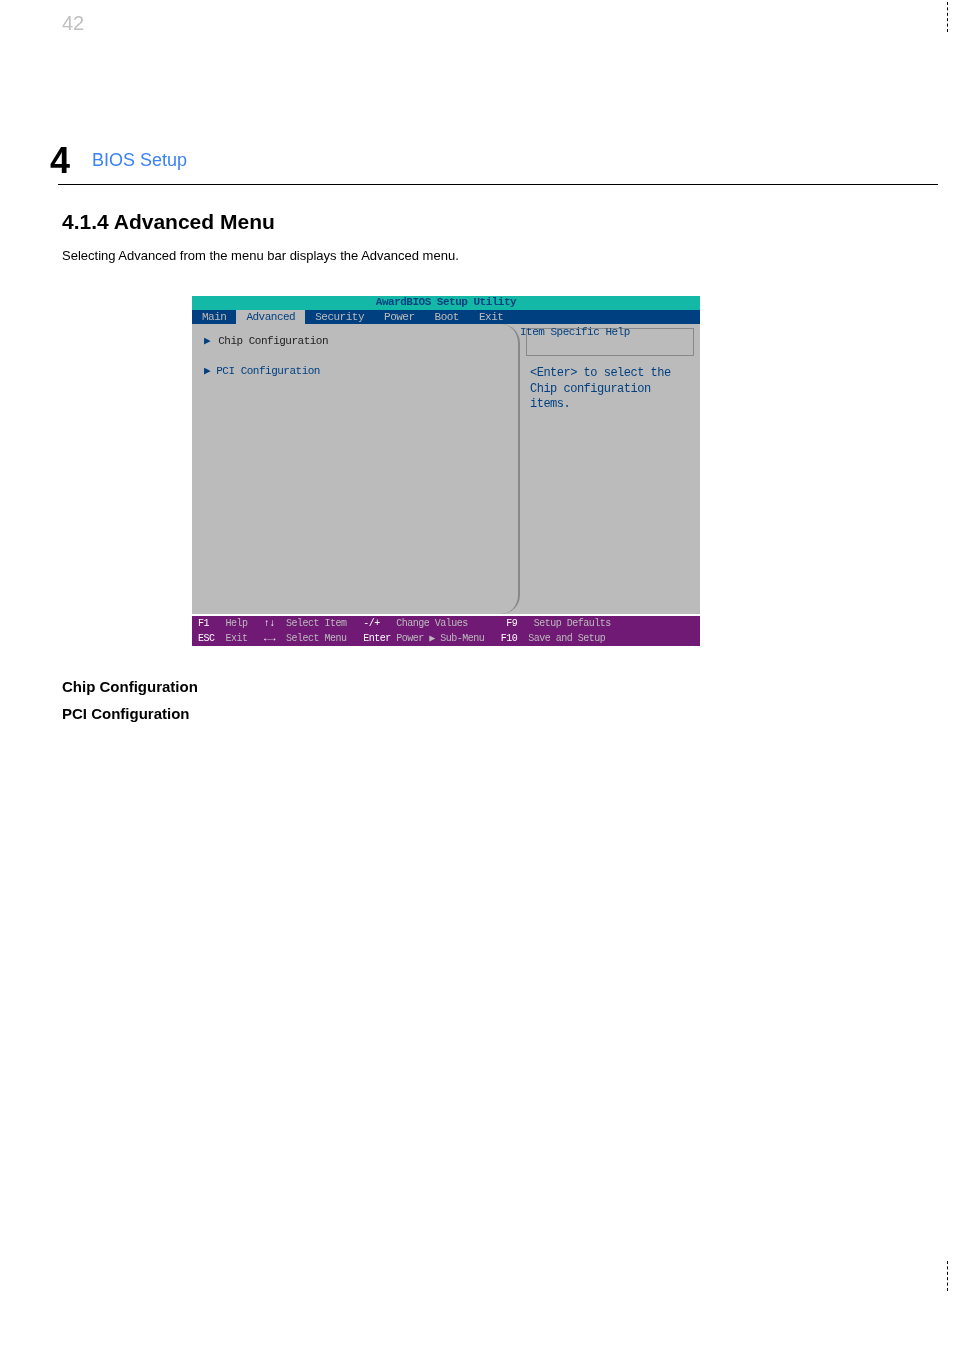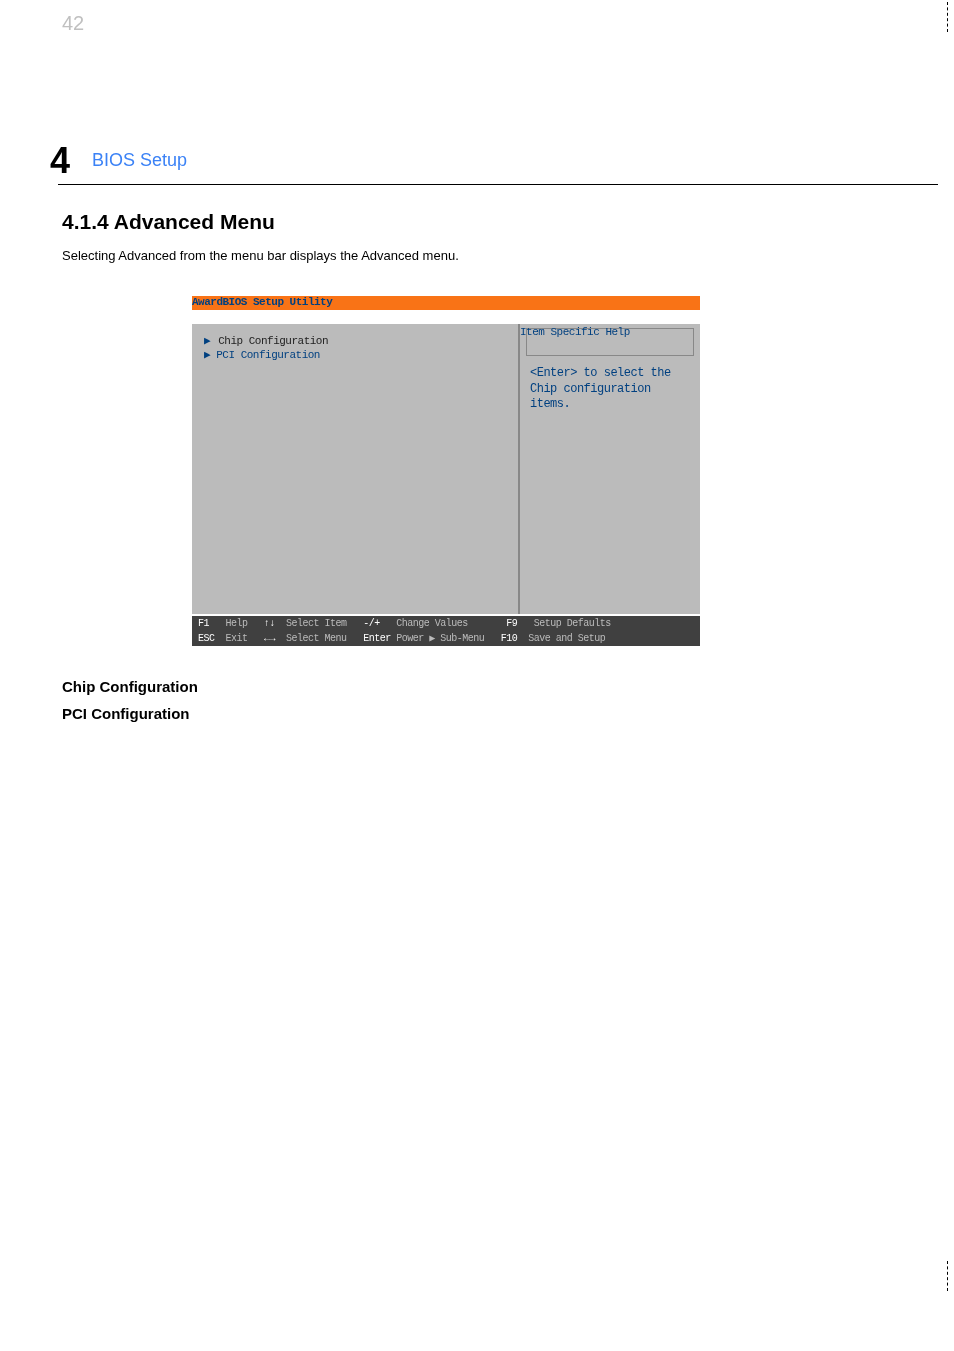--- a/index.html
+++ b/index.html
@@ -48,58 +48,59 @@
     position: absolute; top: 246px; left: 62px; width: 810px; line-height: 1.5;
   }
   .bios-box {
     position: absolute; top: 296px; left: 192px; width: 508px; height: 350px;
     font-family: "Courier New", monospace;
     font-size: 11px;
     letter-spacing: -0.5px;
   }
   .bios-title {
     position: absolute; top: 0; left: 0; width: 100%; height: 14px;
-    background: #f97316; text-align: left; color: #004080; font-weight: bold;
+    background: #14b8a6; text-align: center; color: #004080; font-weight: bold;
   }
   .bios-menu {
     position: absolute; top: 14px; left: 0; width: 100%; height: 14px;
     background: #004080; color: #bbb;
   }
   .bios-tab {
     display: inline-block; padding: 0 10px; height: 14px; line-height: 14px;
   }
   .bios-tab.active { background: #bbb; color: #004080; }
   .bios-body {
     position: absolute; top: 28px; left: 0; width: 100%; height: 290px;
     background: #bbb;
   }
   .bios-left {
     position: absolute; top: 0; left: 0; width: 326px; height: 290px;
     border-right: 2px solid #888;
+    border-radius: 19px;
   }
   .bios-right {
     position: absolute; top: 0; right: 0; width: 180px; height: 290px;
   }
   .bios-right-inner {
     margin: 4px 6px; border: 1px solid #888; height: 28px; box-sizing: border-box;
   }
   .bios-right-label {
     position: absolute; top: 2px; left: 0; width: 100%; text-align: left; color: #004080;
   }
   .bios-right-help {
     position: absolute; top: 42px; left: 10px; width: 160px; color: #004080; font-size: 12px; line-height: 1.3;
   }
   .bios-items {
     position: absolute; top: 10px; left: 12px; color: #222;
   }
   .bios-item-line { height: 14px; line-height: 14px; }
   .arrow { color: #004080; }
   .bios-footer {
     position: absolute; bottom: 0; left: 0; width: 100%; height: 30px;
-    background: #404040; color: #fff; font-size: 10px;
+    background: #701a75; color: #fff; font-size: 10px;
   }
   .bios-footer-line { height: 15px; line-height: 15px; padding-left: 6px; white-space: pre; }
   .bios-footer .key { color: #fff; }
   .bios-footer .lbl { color: #bbb; }
   .after-bios {
     position: absolute; top: 668px; left: 62px; width: 810px;
   }
   .sub-head {
     font-size: 15px; font-weight: bold; margin-top: 10px;
   }
@@ -115,28 +116,31 @@
 <div class="page-num">42</div>
 <div class="chapter-num">4</div>
 <div class="chapter-title">BIOS Setup</div>
 <div class="hr-top"></div>
 
 <div class="section-title">4.1.4  Advanced Menu</div>
 <div class="body-text-1">Selecting Advanced from the menu bar displays the Advanced menu.</div>
 
 <div class="bios-box">
   <div class="bios-title">AwardBIOS Setup Utility</div>
+  <div class="bios-menu">
+    <span class="bios-tab">Main</span><span class="bios-tab active">Advanced</span><span class="bios-tab">Security</span><span class="bios-tab">Power</span><span class="bios-tab">Boot</span><span class="bios-tab">Exit</span>
+  </div>
   <div class="bios-body">
     <div class="bios-left">
       <div class="bios-items">
         <div class="bios-item-line">
           <span class="arrow">▶ </span>
           <span class="selected" style="display:inline-block;padding:0 2px;">Chip Configuration</span>
         </div>
-        <div class="bios-item-line" style="margin-top:0;color:#004080;">
+        <div class="bios-item-line" style="margin-top:16px;color:#004080;">
           <span class="arrow">▶ </span>
           <span>PCI Configuration</span>
         </div>
       </div>
     </div>
     <div class="bios-right">
       <div class="bios-right-label">Item Specific Help</div>
       <div class="bios-right-inner"></div>
       <div class="bios-right-help">&lt;Enter&gt; to select the Chip configuration items.</div>
     </div>

